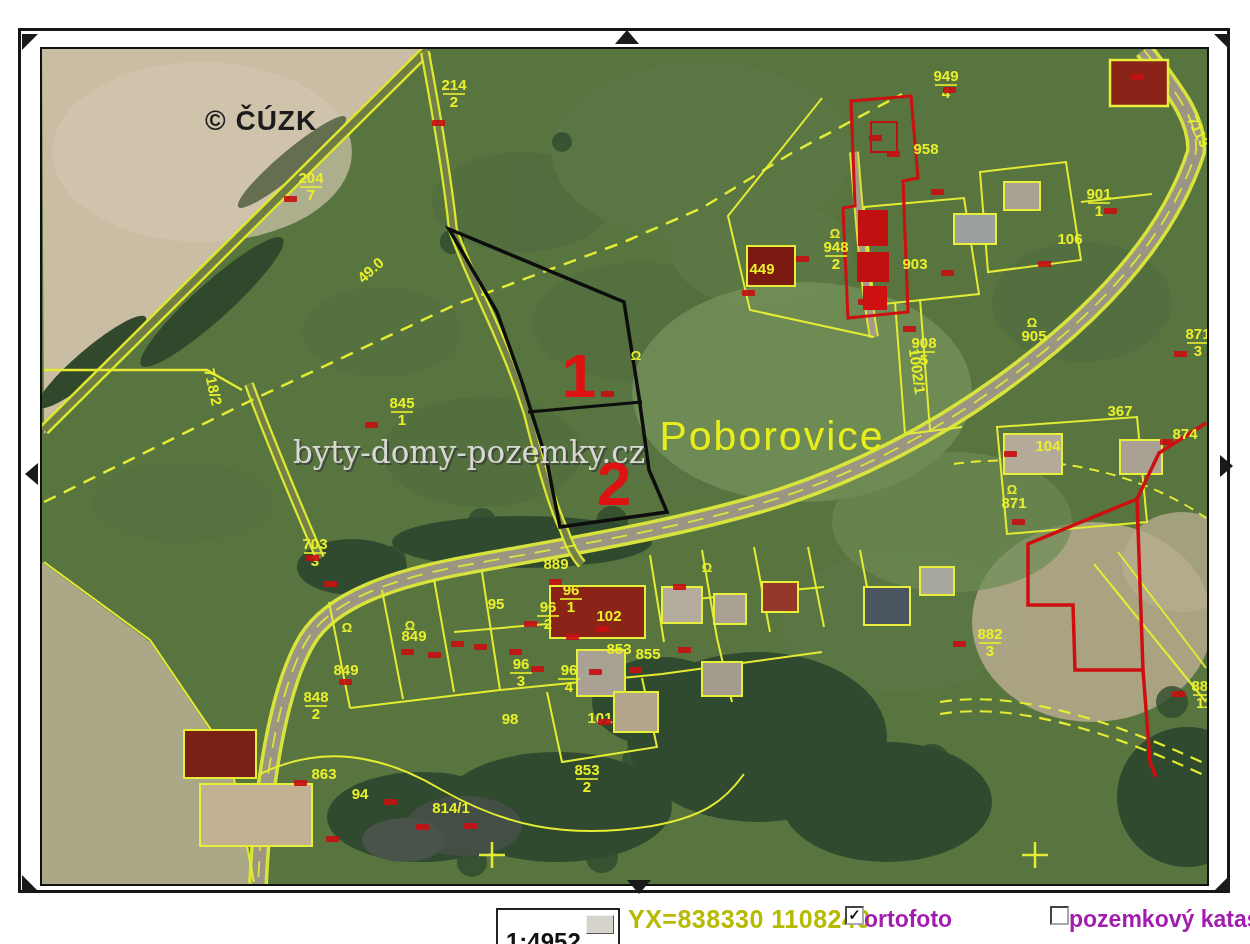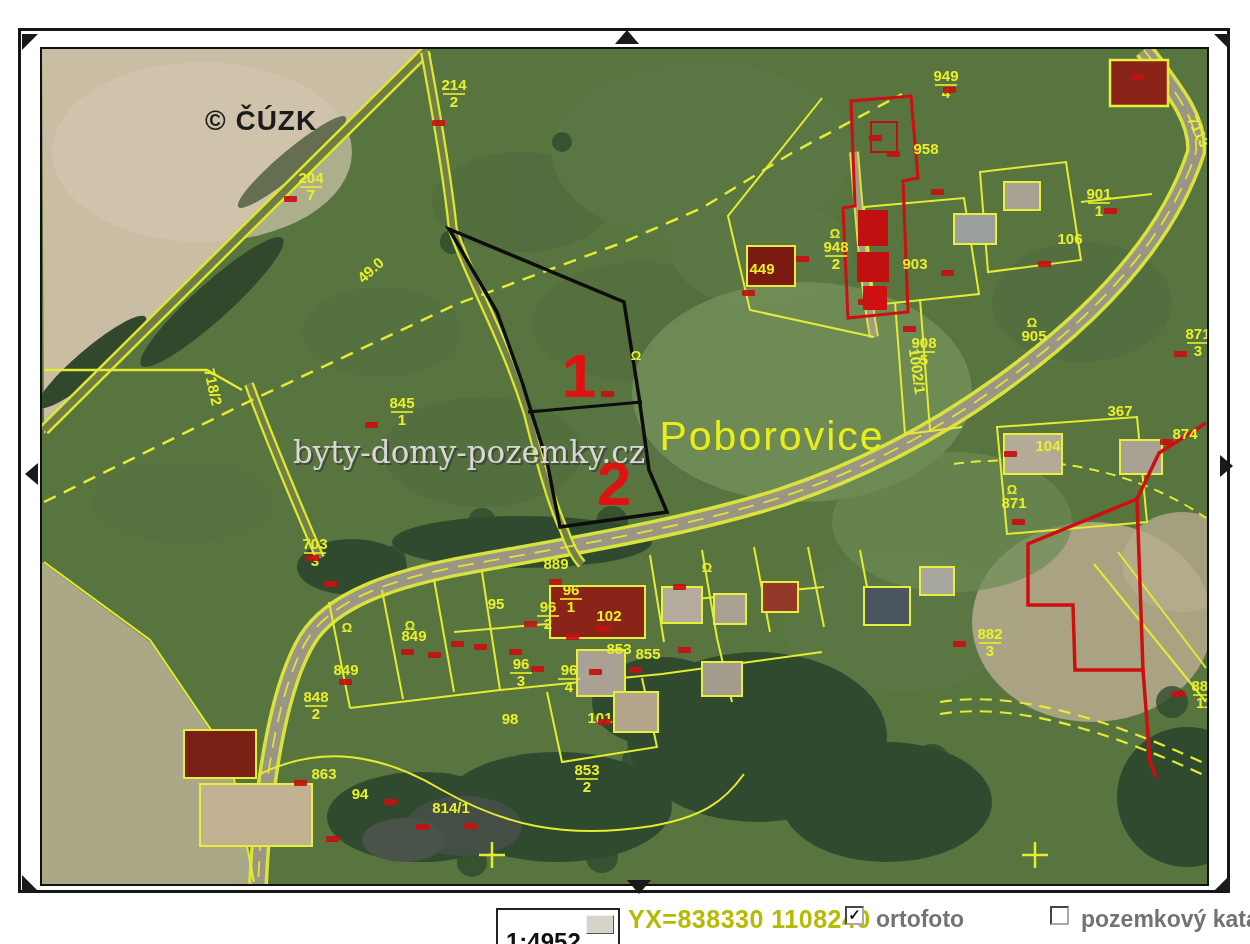--- a/index.html
+++ b/index.html
@@ -44,21 +44,21 @@
     position:absolute;left:628px;top:8px;
     font:bold 25px "Liberation Sans",sans-serif;color:#b6ba00;letter-spacing:.5px;white-space:nowrap;
   }
   .chk{position:absolute;top:9px;display:flex;align-items:flex-start;}
   .chk .box{
     width:19px;height:19px;background:#fff;box-sizing:border-box;
     border:2px solid;border-color:#444 #a9a9a9 #a9a9a9 #444;
     display:flex;align-items:center;justify-content:center;
   }
   .chk .tick{font:bold 15px "Liberation Sans",sans-serif;color:#111;line-height:1;margin-top:-2px;}
-  .chk .chk-label{margin-left:12px;font:bold 23px "Liberation Sans",sans-serif;color:#737373;white-space:nowrap;}
+  .chk .chk-label{margin-left:0;font:bold 23px "Liberation Sans",sans-serif;color:#a21caf;white-space:nowrap;}
   .chk-ortofoto{left:845px;}
   .chk-katastr{left:1050px;}
 </style>
 </head>
 <body>
 
 <div class="outer-frame"></div>
 
 <div class="map-viewport">
 <svg width="1165" height="835" viewBox="40 47 1165 835">

